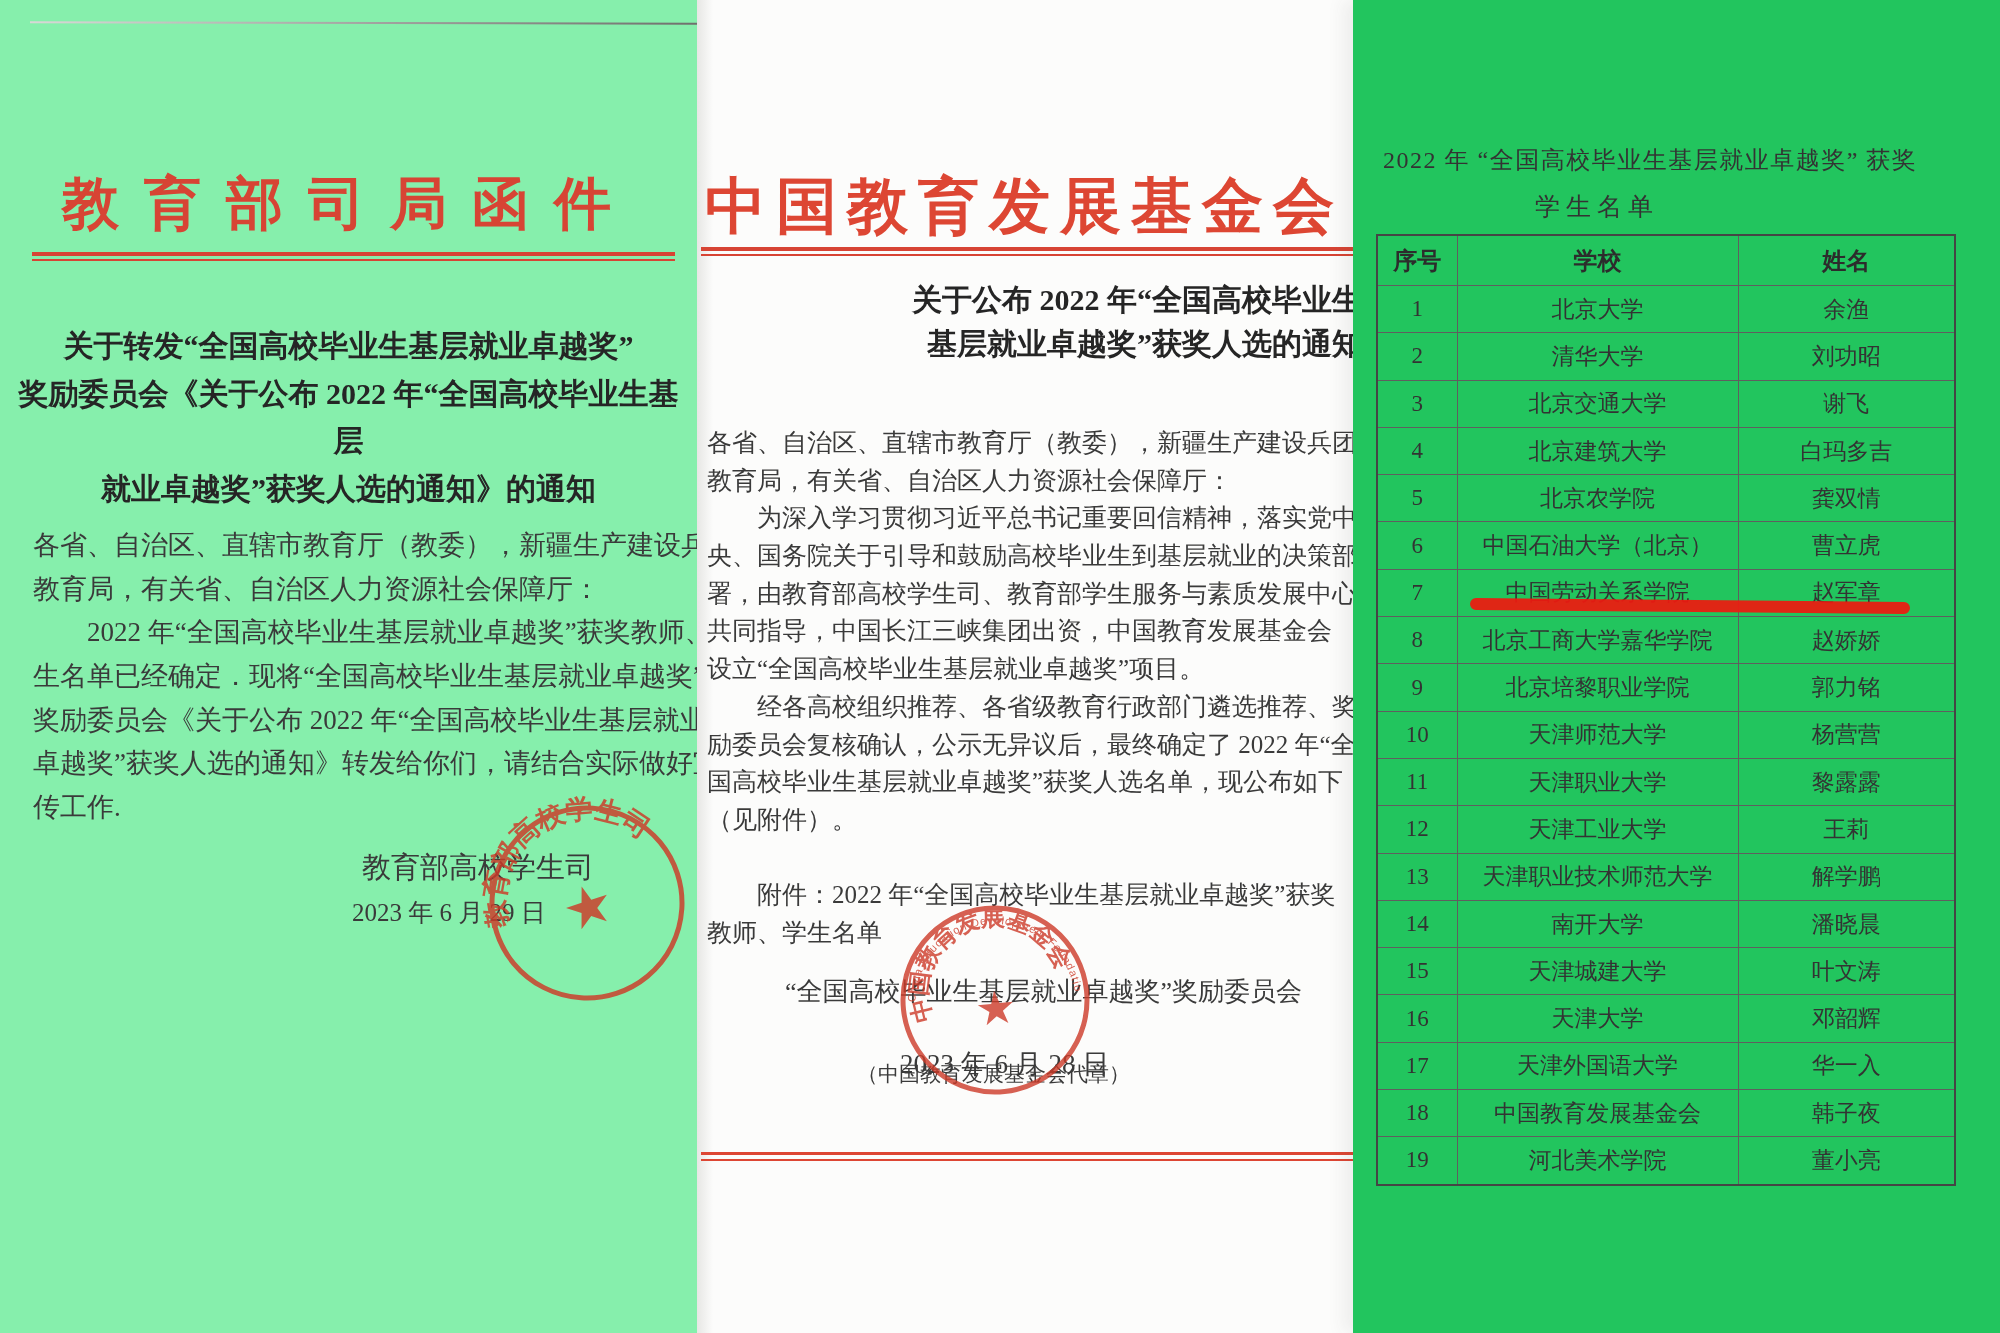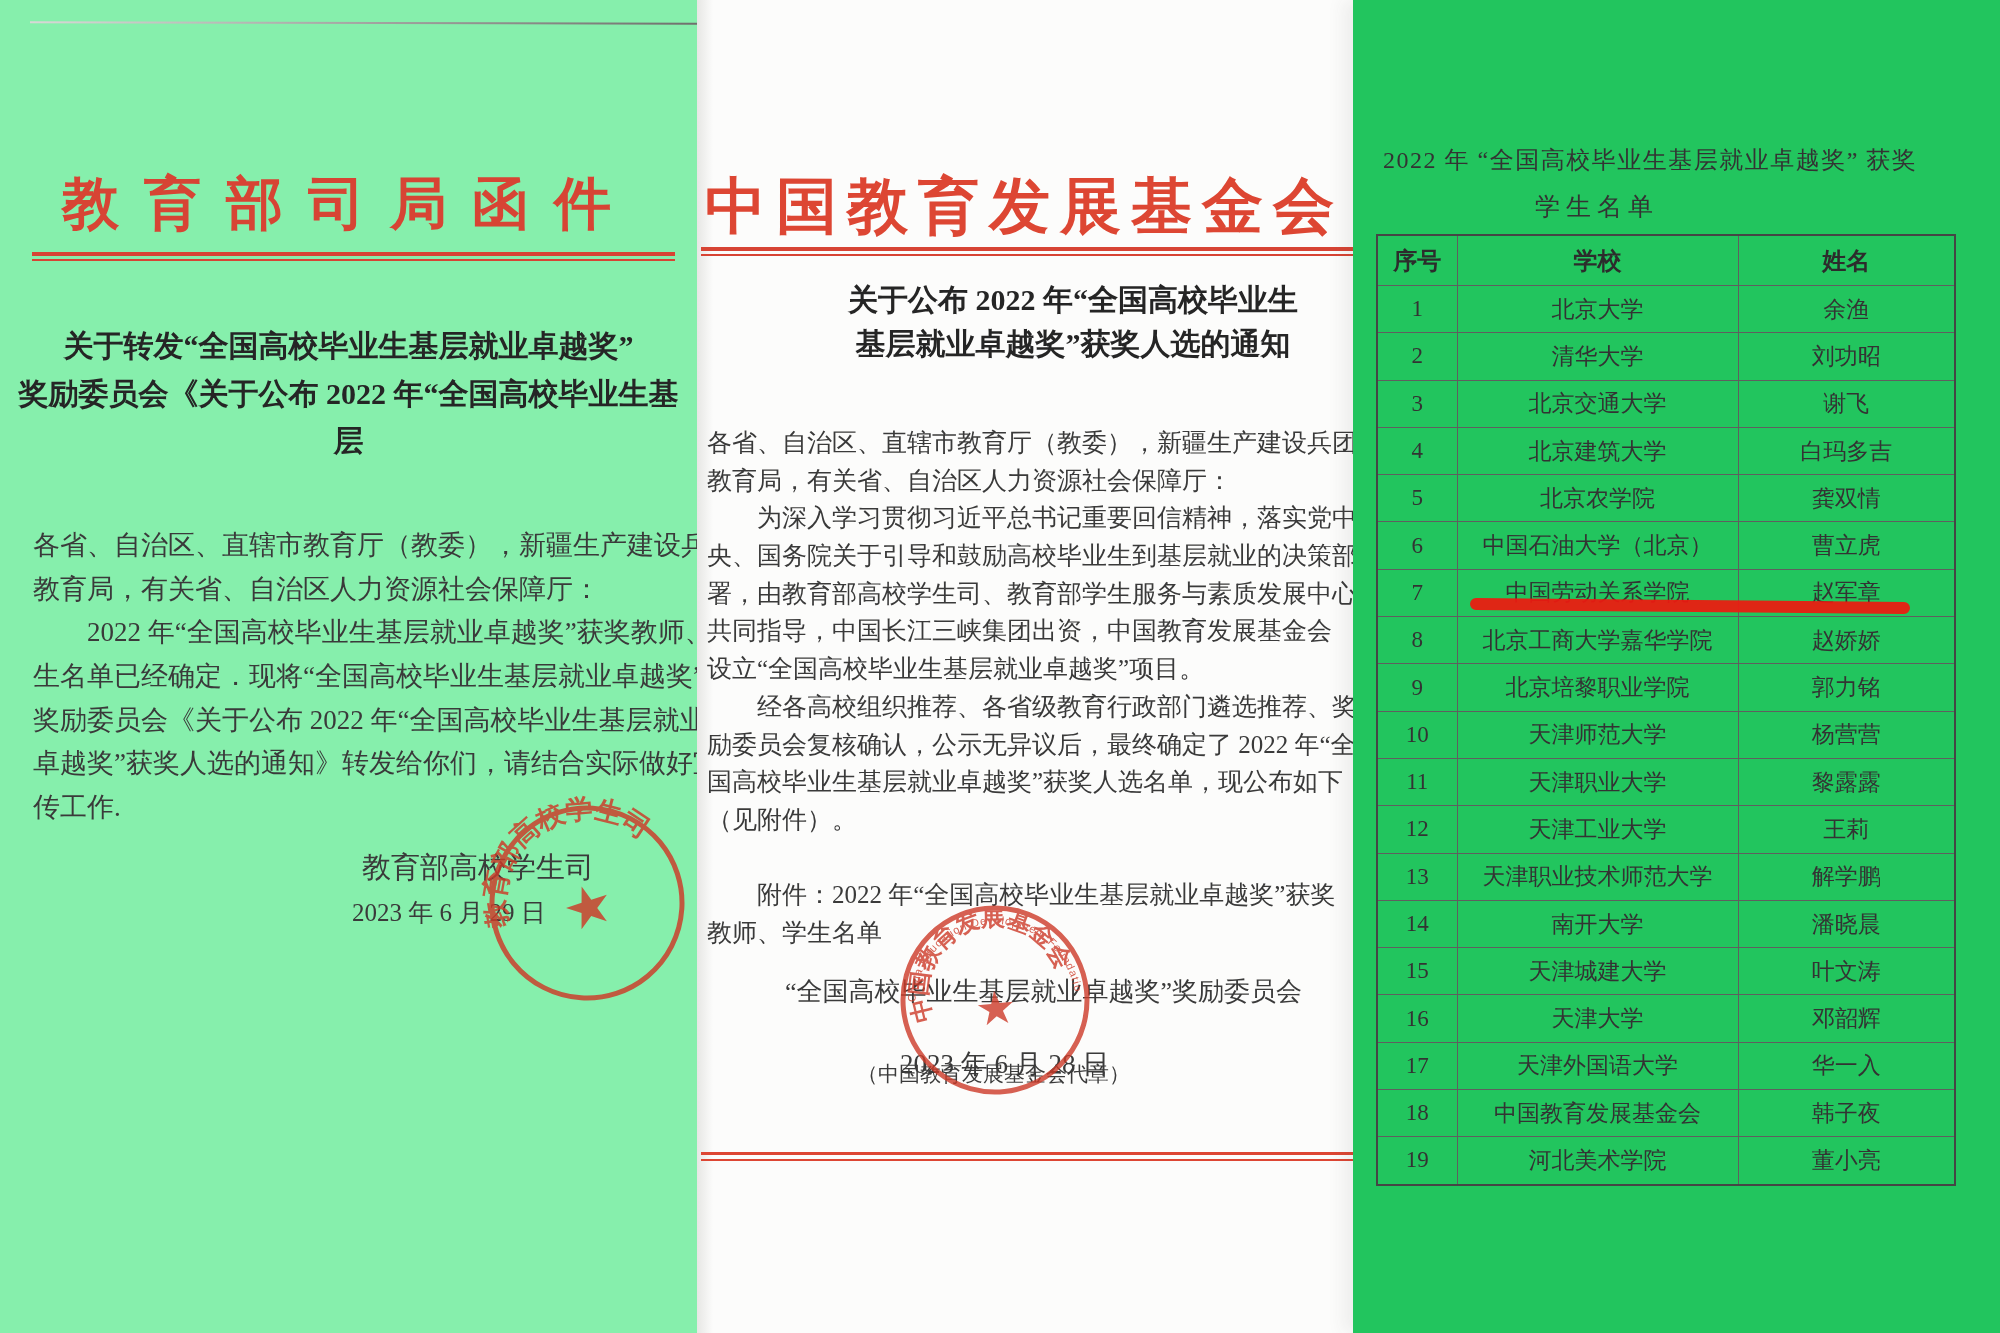--- a/index.html
+++ b/index.html
@@ -15,21 +15,21 @@
      background:linear-gradient(90deg,#d8d8d6,#70706d);transform:rotate(.12deg);}
   .letterhead{position:absolute;font-weight:700;white-space:nowrap;}
   #pageL .letterhead{top:166px;left:62px;font-size:57px;color:#d74434;letter-spacing:25px;}
   #pageM .letterhead{top:166px;left:8px;font-size:61px;color:#dd4633;letter-spacing:10px;}
   .redrule{position:absolute;height:3px;border-top:4px solid #d74434;border-bottom:2px solid #d74434;}
   #ruleL{left:32px;top:252px;width:643px;}
   #ruleM{left:4px;top:247px;width:660px;}
   #ruleMb{left:4px;top:1152px;width:660px;height:4px;border-top:3px solid #dd4633;border-bottom:2px solid #dd4633;}
   .doctitle{position:absolute;font-weight:700;color:#252525;text-align:center;}
   #pageL .doctitle{left:10px;width:677px;top:322px;font-size:30px;line-height:47.5px;}
-  #pageM .doctitle{left:96px;width:560px;top:278px;font-size:30px;line-height:44px;}
+  #pageM .doctitle{left:105px;width:560px;top:278px;font-size:30px;line-height:44px;text-align:right;}
   .docbody{position:absolute;color:#3a3a3a;margin-top:12px;}
   .docbody div{white-space:pre;overflow:visible;}
   #pageL .docbody{left:33px;top:512px;font-size:27px;line-height:43.7px;}
   #pageL .docbody div{height:43.7px;}
   #pageM .docbody{left:10px;top:412px;font-size:25px;line-height:37.7px;}
   #pageM .docbody div{height:37.7px;}
   .sigline{position:absolute;color:#3a3a3a;white-space:nowrap;}
   #pageL .signer{left:362px;top:848px;font-size:29px;}
   #pageL .date{left:352px;top:896px;font-size:25px;}
   #pageM .sig1{left:88px;top:974px;font-size:26px;}
@@ -58,20 +58,21 @@
 <div id="canvas">
 
   <div class="page" id="pageL">
     <div class="scanline"></div>
     <div class="letterhead">教育部司局函件</div>
     <div class="redrule" id="ruleL"></div>
     <div class="doctitle">
 
     <div>关于转发“全国高校毕业生基层就业卓越奖”</div>
         <div>奖励委员会《关于公布 2022 年“全国高校毕业生基层</div>
+        <div>就业卓越奖”获奖人选的通知》的通知</div>
       </div>
     <div class="docbody">
 
     <div>各省、自治区、直辖市教育厅（教委），新疆生产建设兵团</div>
         <div>教育局，有关省、自治区人力资源社会保障厅：</div>
         <div>　　2022 年“全国高校毕业生基层就业卓越奖”获奖教师、学</div>
         <div>生名单已经确定．现将“全国高校毕业生基层就业卓越奖”</div>
         <div>奖励委员会《关于公布 2022 年“全国高校毕业生基层就业</div>
         <div>卓越奖”获奖人选的通知》转发给你们，请结合实际做好宣</div>
         <div>传工作.</div>

